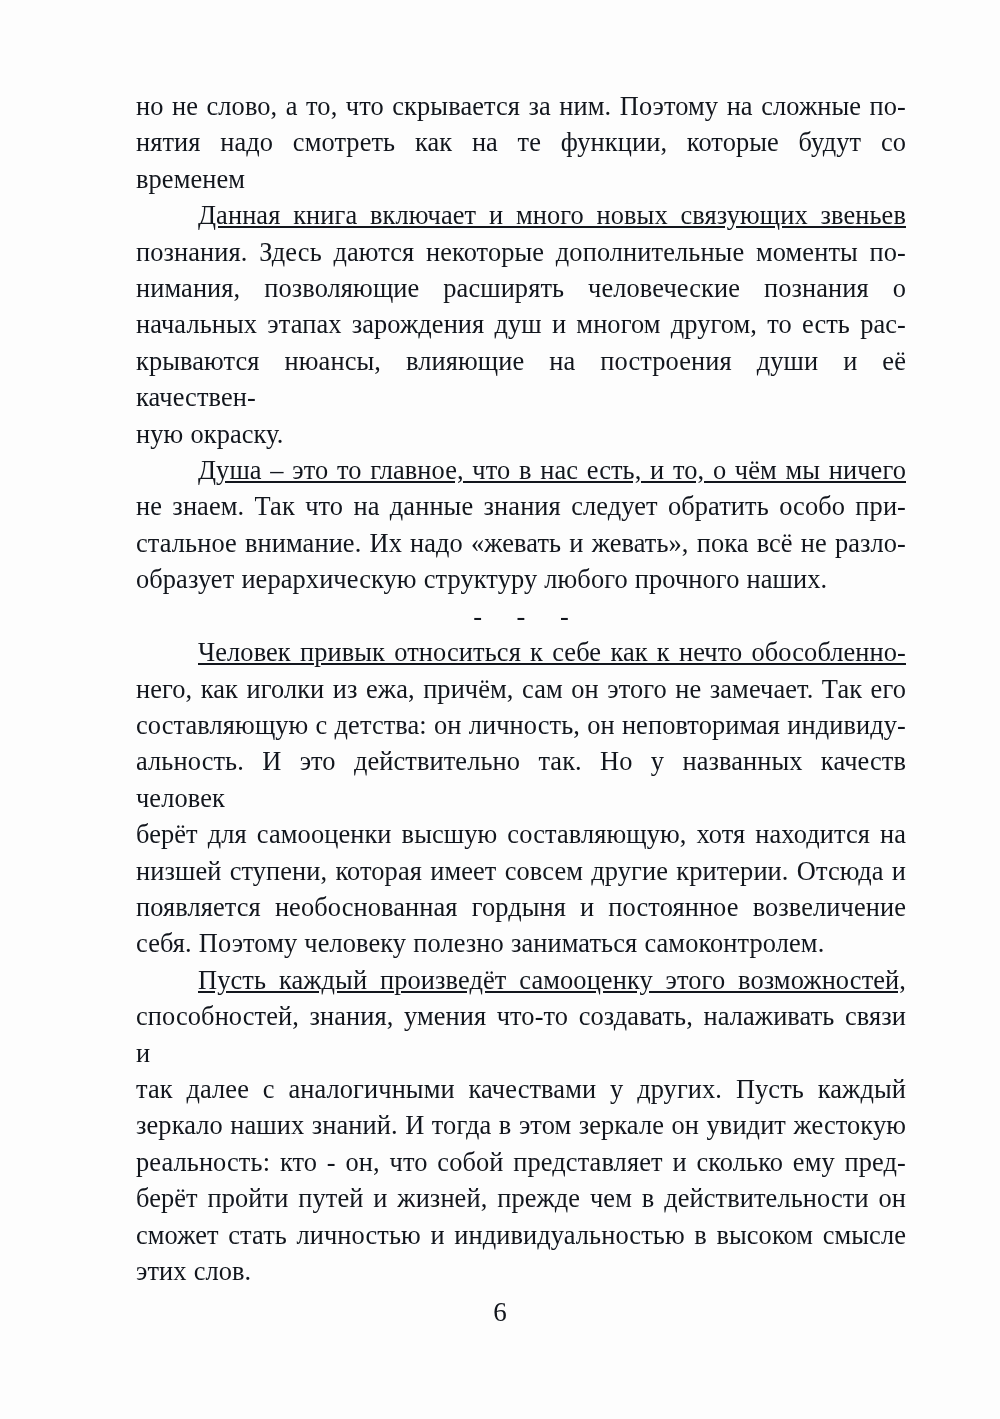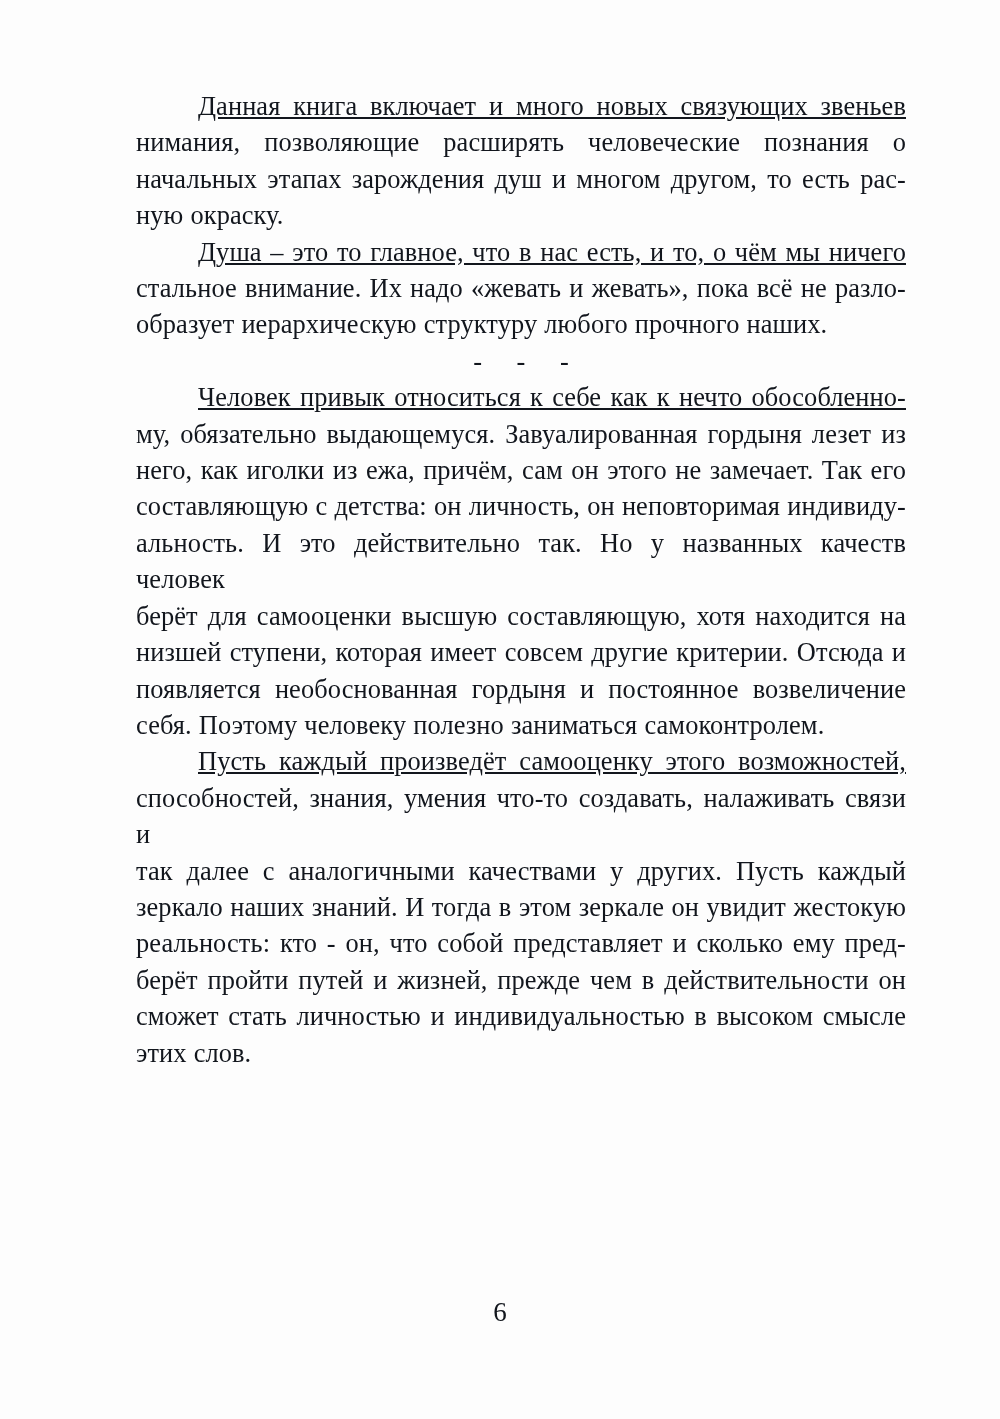--- a/index.html
+++ b/index.html
@@ -79,46 +79,50 @@
 </style>
 </head>
 <body>
 
 <div class="page"></div>
 
 <div class="text-column">
 
   <p class="para cont">
     <span class="lines">
+      <span class="ln">но не слово, а то, что скрывается за ним. Поэтому на сложные по-</span>
+      <span class="ln">нятия надо смотреть как на те функции, которые будут со временем</span>
     </span>
   </p>
 
   <p class="para">
     <span class="lines">
       <span class="ln first-indent">Данная книга включает и много новых связующих звеньев</span>
+      <span class="ln">познания. Здесь даются некоторые дополнительные моменты по-</span>
       <span class="ln">нимания, позволяющие расширять человеческие познания о</span>
       <span class="ln">начальных этапах зарождения душ и многом другом, то есть рас-</span>
+      <span class="ln">крываются нюансы, влияющие на построения души и её качествен-</span>
       <span class="ln last">ную окраску.</span>
     </span>
   </p>
 
   <p class="para">
     <span class="lines">
       <span class="ln first-indent">Душа – это то главное, что в нас есть, и то, о чём мы ничего</span>
+      <span class="ln">не знаем. Так что на данные знания следует обратить особо при-</span>
       <span class="ln">стальное внимание. Их надо «жевать и жевать», пока всё не разло-</span>
       <span class="ln last">образует иерархическую структуру любого прочного наших.</span>
     </span>
   </p>
 
   <p class="separator">- - -</p>
 
   <p class="para">
     <span class="lines">
       <span class="ln first-indent">Человек привык относиться к себе как к нечто обособленно-</span>
-      <span class="ln">му, обязательно выдающемуся. Завуалированная гордыня лезет из</span>
       <span class="ln">него, как иголки из ежа, причём, сам он этого не замечает. Так его</span>
       <span class="ln">составляющую с детства: он личность, он неповторимая индивиду-</span>
       <span class="ln">альность. И это действительно так. Но у названных качеств человек</span>
       <span class="ln">берёт для самооценки высшую составляющую, хотя находится на</span>
       <span class="ln">низшей ступени, которая имеет совсем другие критерии. Отсюда и</span>
       <span class="ln">появляется необоснованная гордыня и постоянное возвеличение</span>
       <span class="ln last">себя. Поэтому человеку полезно заниматься самоконтролем.</span>
     </span>
   </p>
 

